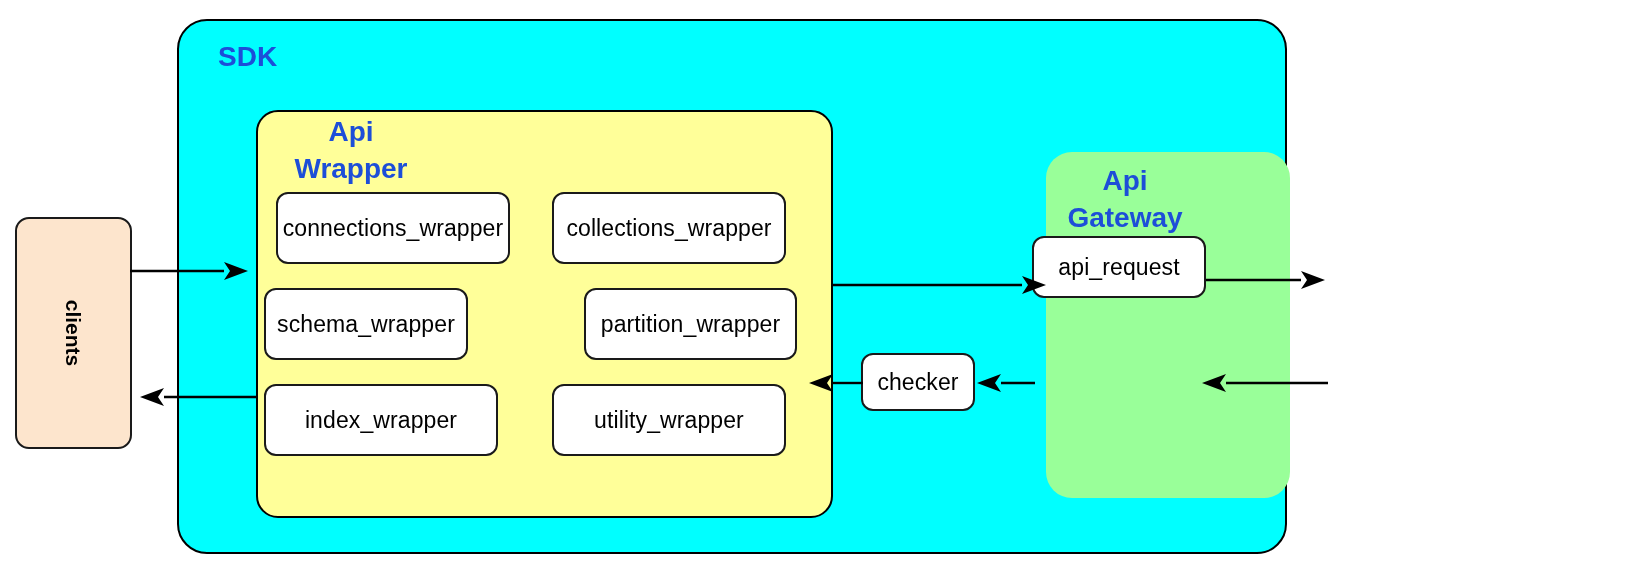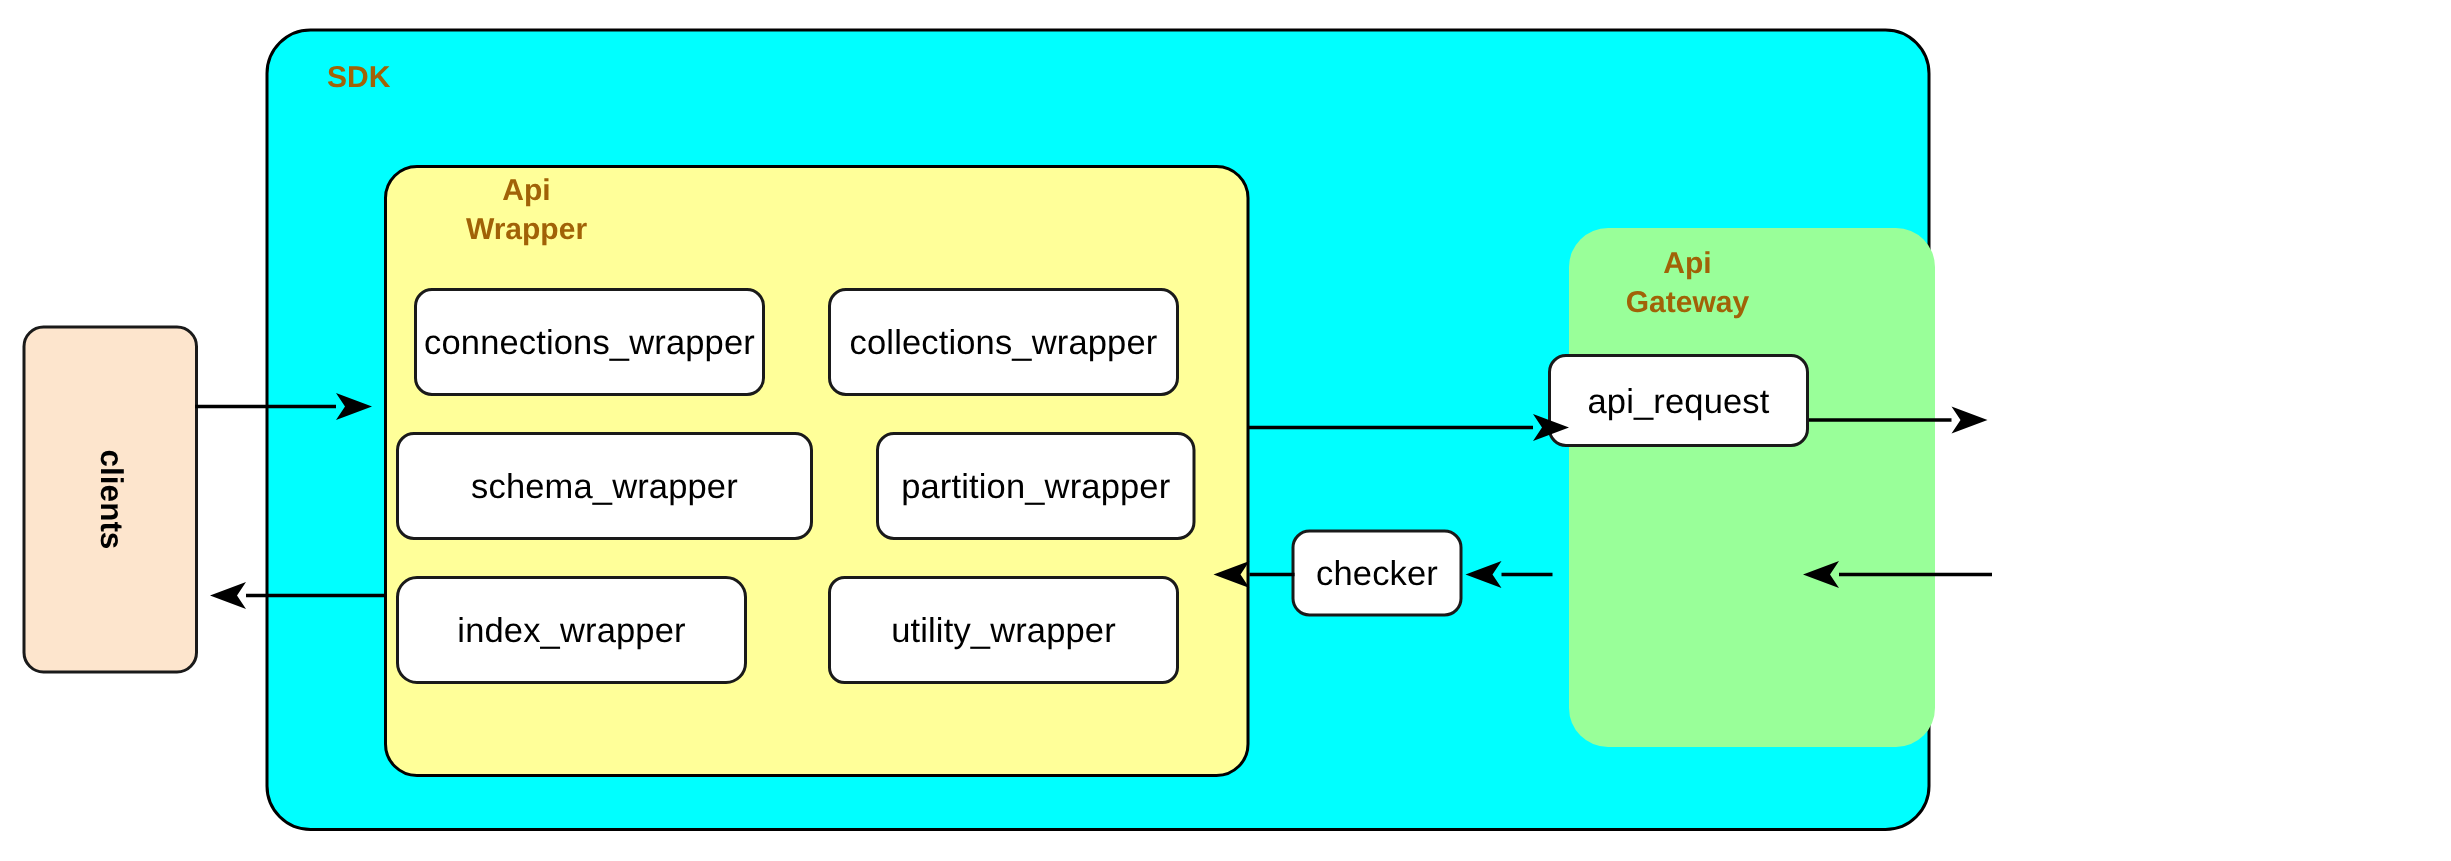--- a/index.html
+++ b/index.html
@@ -72,23 +72,23 @@
     width: 244px;
     height: 346px;
     background: #99ff99;
     border: none;
     border-radius: 26px;
   }
 
   
   .group-title {
     position: absolute;
-    font-size: 20px;
+    font-size: 28px;
     font-weight: bold;
-    color: #a16207;
+    color: #1d4ed8;
     line-height: 1.32;
     white-space: pre-line;
     text-align: center;
   }
   #sdk-title {
     left: 218px;
     top: 39px;
     text-align: left;
   }
   #api-wrapper-title {
@@ -97,25 +97,25 @@
     width: 190px;
   }
   #api-gateway-title {
     left: 1010px;
     top: 163px;
     width: 230px;
   }
 
   
   #connections-wrapper { left: 276px;  top: 192px; width: 234px; height: 72px; }
-  #schema-wrapper      { left: 264px;  top: 288px; width: 278px; height: 72px; }
-  #index-wrapper       { left: 264px;  top: 384px; width: 234px; height: 72px; border-radius: 14px; }
+  #schema-wrapper      { left: 264px;  top: 288px; width: 204px; height: 72px; }
+  #index-wrapper       { left: 264px;  top: 384px; width: 234px; height: 72px; }
   #collections-wrapper { left: 552px;  top: 192px; width: 234px; height: 72px; }
   #partition-wrapper   { left: 584px;  top: 288px; width: 213px; height: 72px; }
-  #utility-wrapper     { left: 552px;  top: 384px; width: 234px; height: 72px; border-radius: 11px; }
+  #utility-wrapper     { left: 552px;  top: 384px; width: 234px; height: 72px; }
 
   
   #api-request  { left: 1032px; top: 236px; width: 174px; height: 62px; }
   #api-response { left: 1032px; top: 352px; width: 174px; height: 62px; }
 
   
   #checker-box { left: 861px; top: 353px; width: 114px; height: 58px; }
 
   
   #clients-box {

